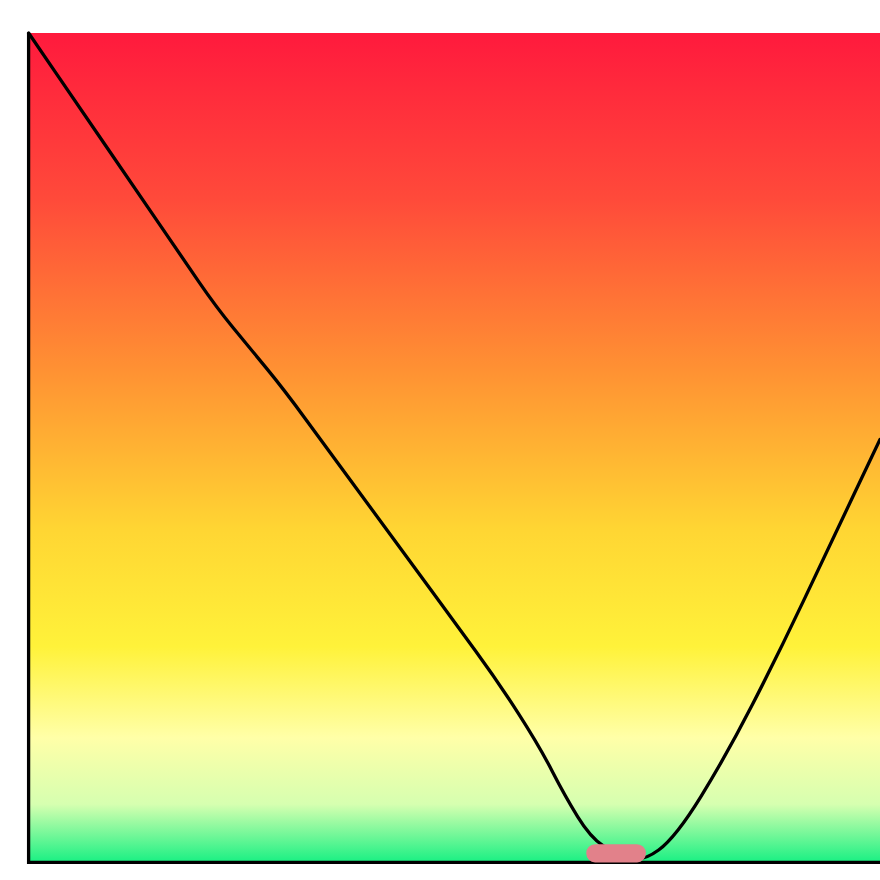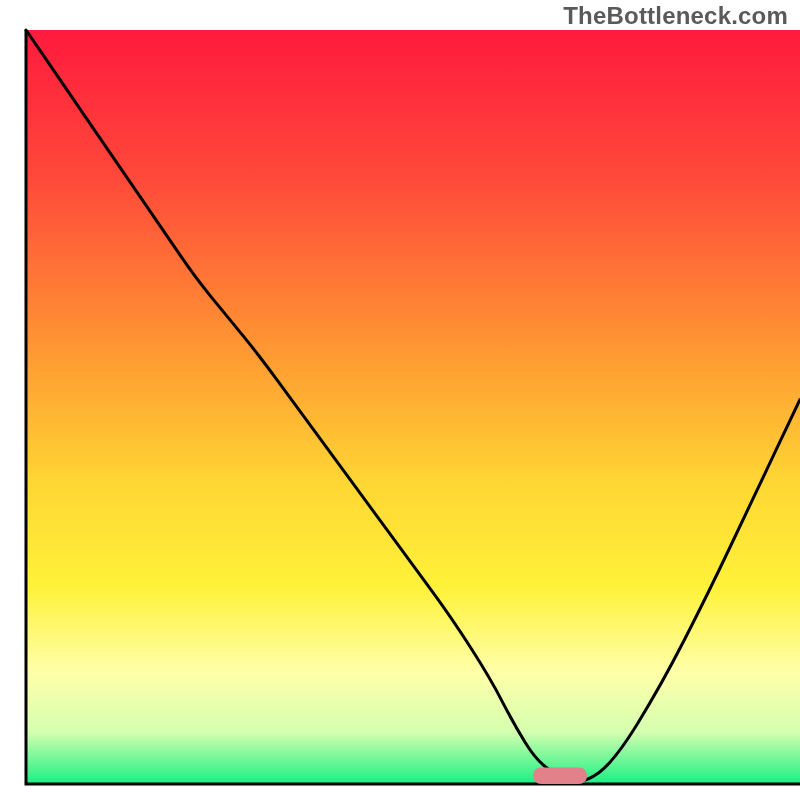--- a/index.html
+++ b/index.html
@@ -27,21 +27,20 @@
     z-index: 10;
   }
   svg {
     display: block;
   }
 </style>
 </head>
 <body>
 
 <div class="frame">
-  <div class="watermark">TheBottleneck.com</div>
 
   <svg id="chart-svg" width="800" height="800" viewBox="0 0 800 800">
     <defs>
       <linearGradient id="bg-grad" x1="0" y1="0" x2="0" y2="1">
           <stop offset="0.0%" stop-color="#ff1a3d"></stop>
           <stop offset="20.0%" stop-color="#ff4a3a"></stop>
           <stop offset="40.0%" stop-color="#ff8f33"></stop>
           <stop offset="60.0%" stop-color="#ffd633"></stop>
           <stop offset="74.0%" stop-color="#fff23a"></stop>
           <stop offset="85.0%" stop-color="#ffffa8"></stop>

